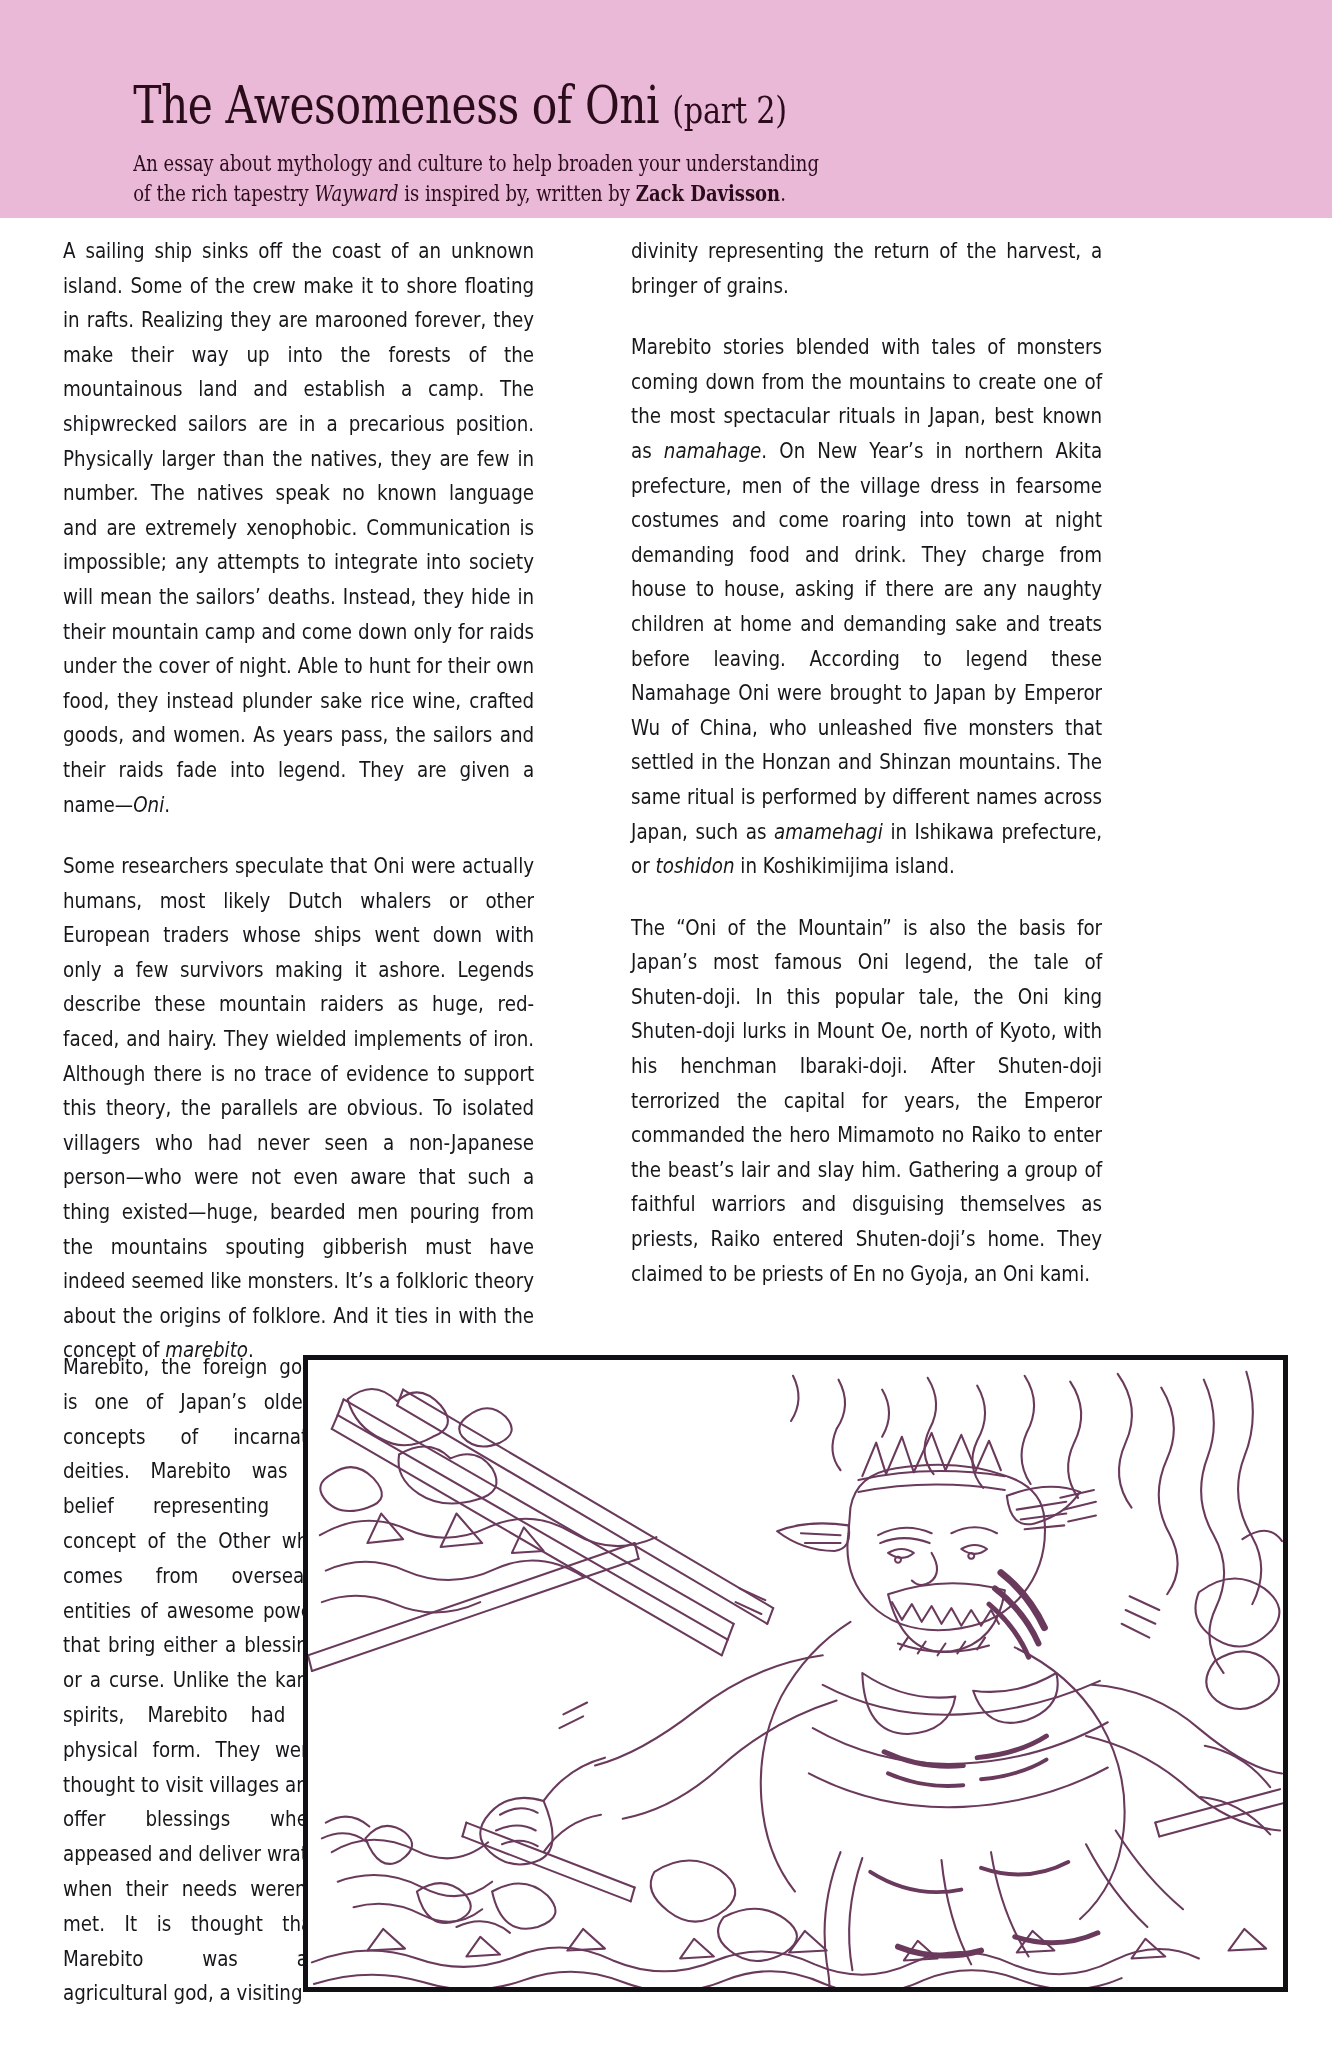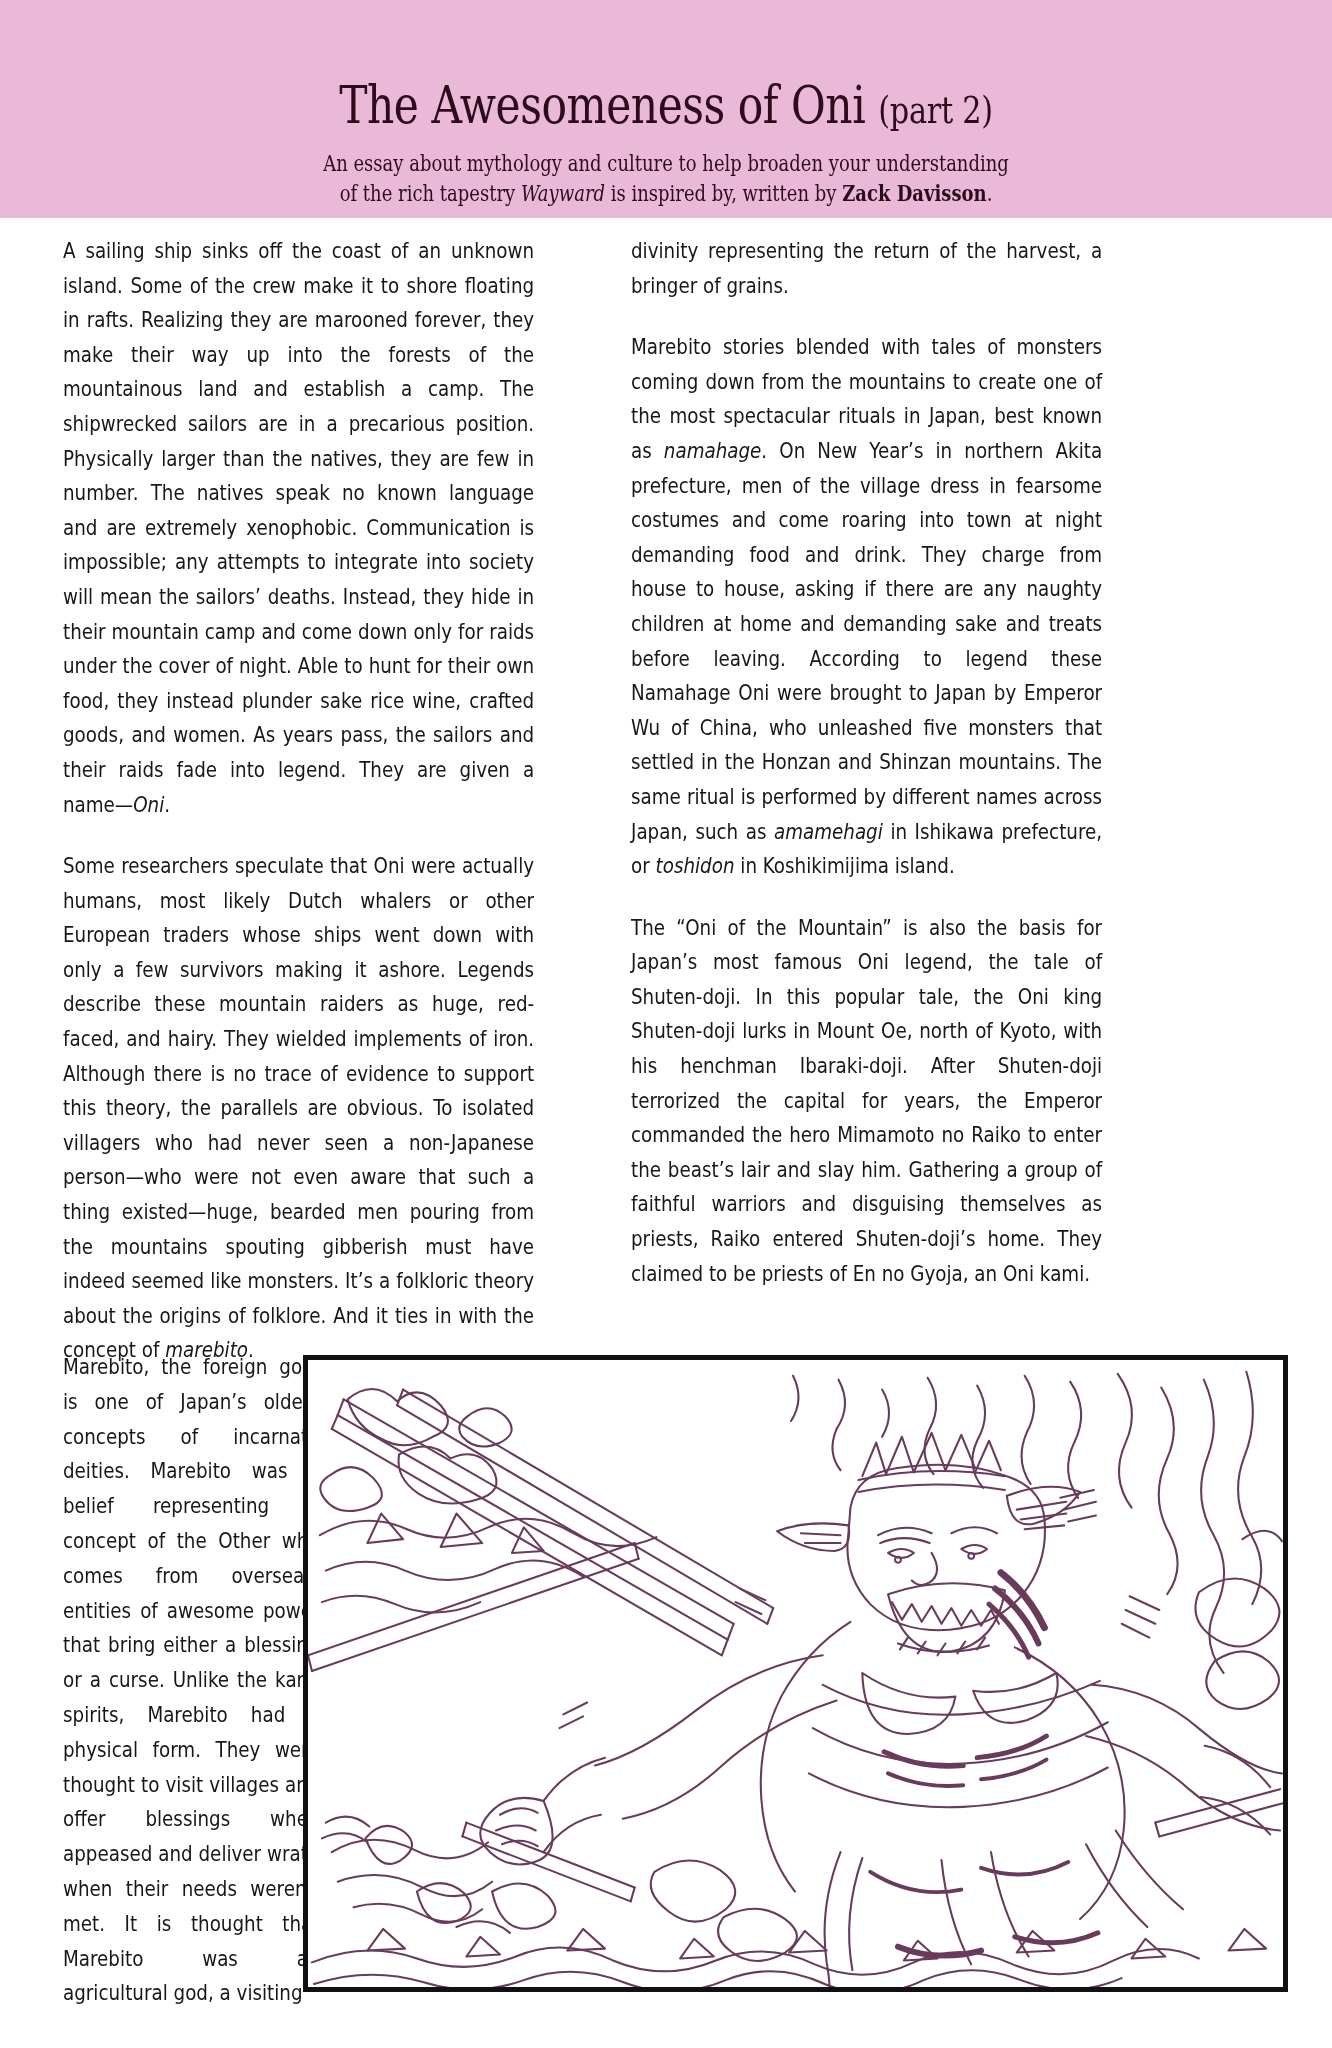--- a/index.html
+++ b/index.html
@@ -10,21 +10,21 @@
     overflow:hidden;
     position:relative;
   }
 
   
   #header-band{
     position:absolute; left:0; top:0;
     width:1332px; height:218px;
     background:#ebb9d8;
     box-sizing:border-box;
-    text-align:center;
+    text-align:left;
   }
   #page-title{
     margin:0;
     padding-top:78px;
     font-family:"DejaVu Serif", serif;
     font-size:53px;
     font-weight:400;
     color:#2a0c1a;
     letter-spacing:-0.6px;
     line-height:1.0;

